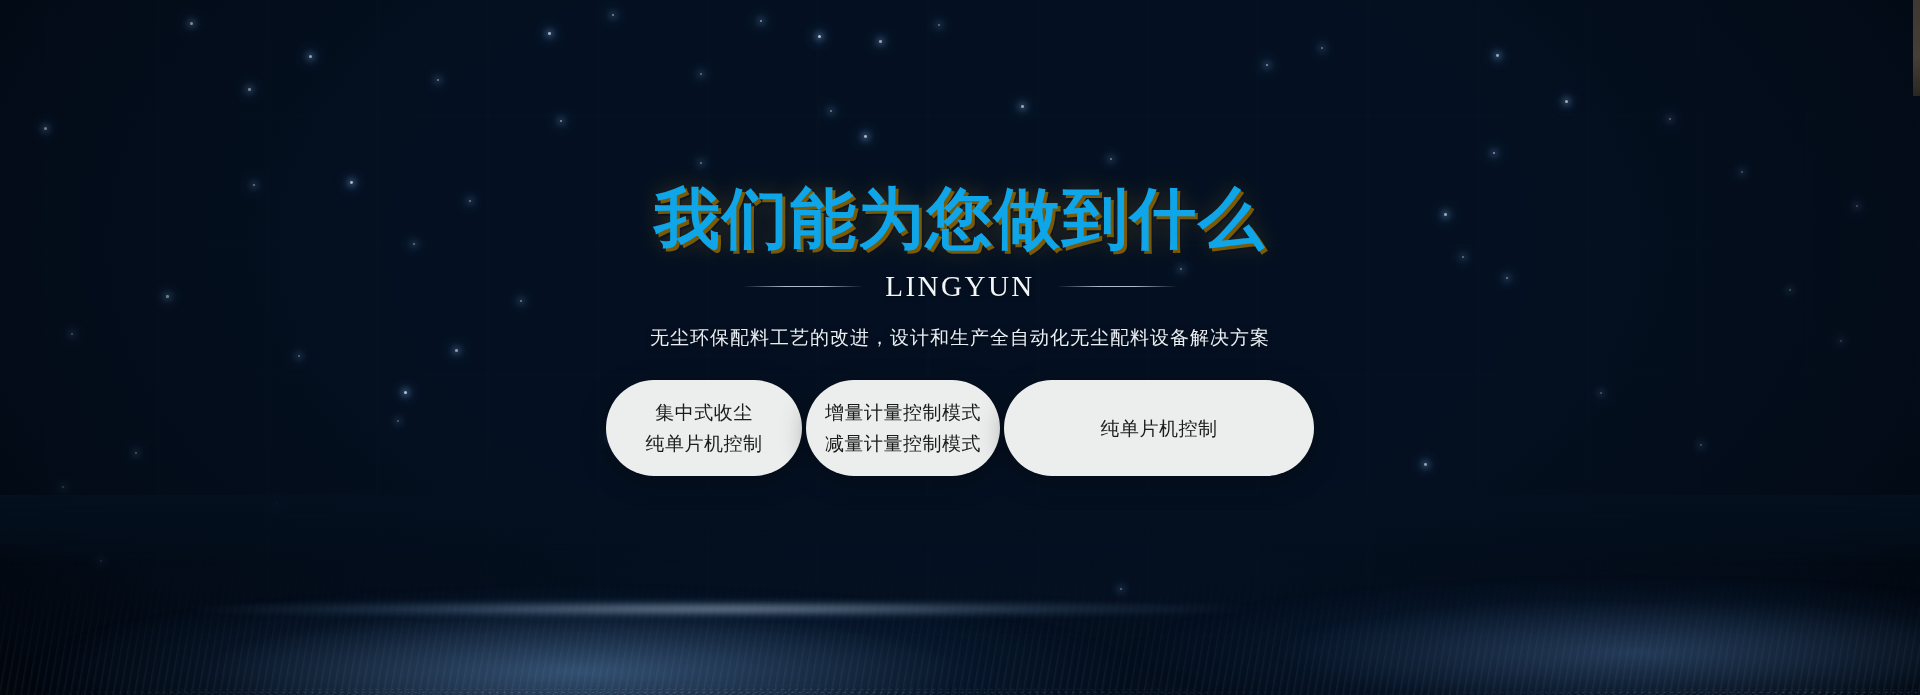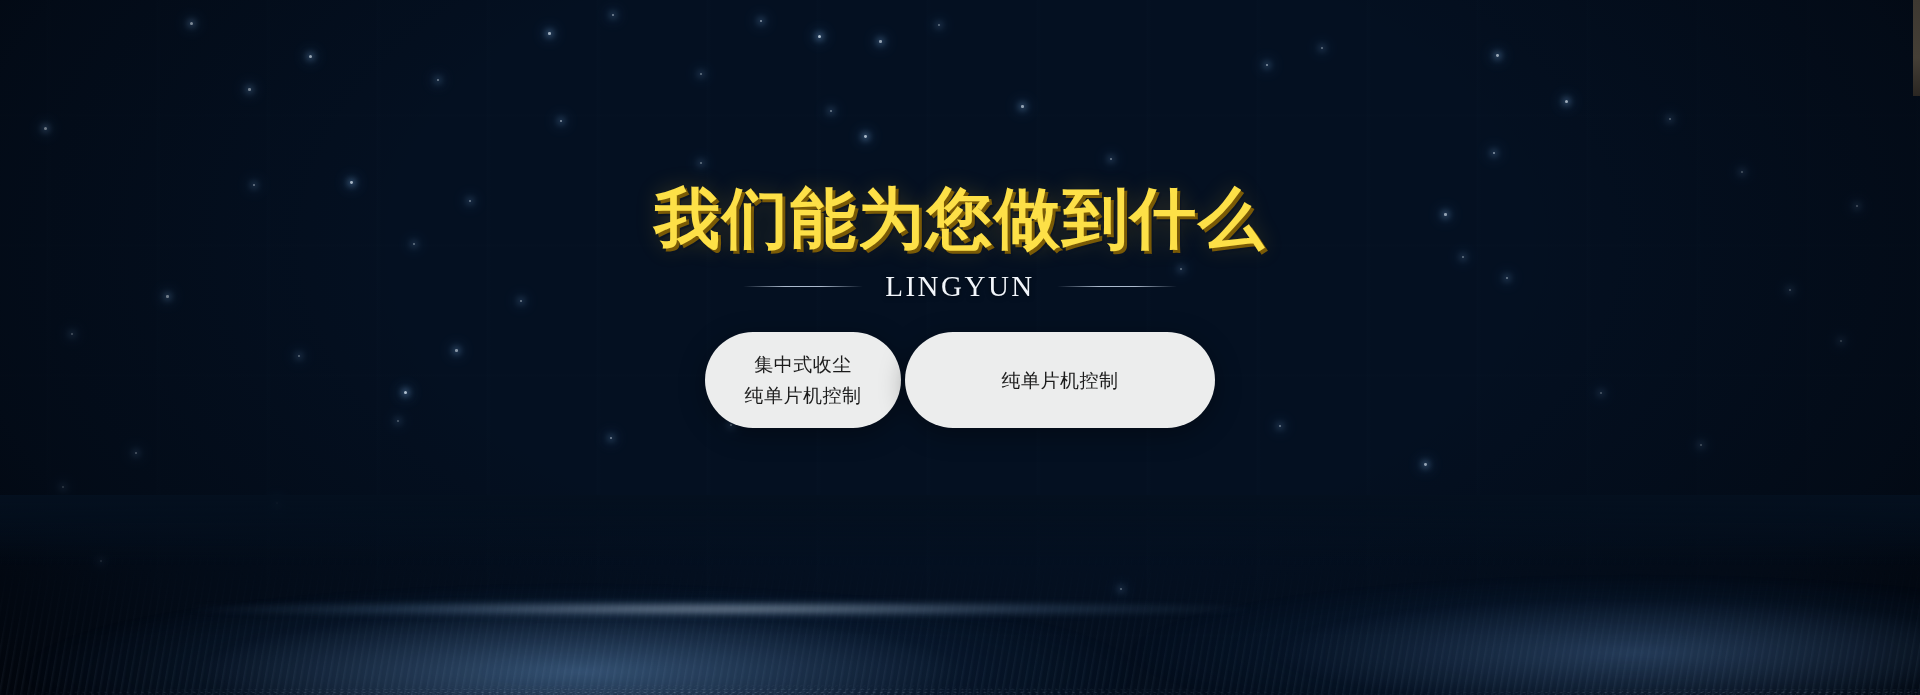--- a/index.html
+++ b/index.html
@@ -125,21 +125,21 @@
     position:absolute; inset:0;
     display:flex; flex-direction:column; align-items:center;
     padding-top:186px;
   }
 
   .headline {
     font-size:66px;
     line-height:1;
     font-weight:700;
     letter-spacing:2px;
-    color:#fde047;
+    color:#0ea5e9;
     font-family:"DejaVu Sans","Liberation Sans",sans-serif;
     text-shadow:
        3px 3px 0 #7a5a06,
        4px 5px 1px rgba(10,20,35,.85),
        0 0 22px rgba(255,190,40,.22);
     white-space:nowrap;
   }
 
   .sub-row {
     display:flex; align-items:center; gap:22px;
@@ -277,28 +277,33 @@
   <div class="content">
 
     <h1 class="headline">我们能为您做到什么</h1>
 
     <div class="sub-row">
       <span class="sub-line"></span>
       <span class="sub-en">LINGYUN</span>
       <span class="sub-line"></span>
     </div>
 
+    <p class="desc">无尘环保配料工艺的改进，设计和生产全自动化无尘配料设备解决方案</p>
 
     <div class="cards">
 
       <div class="card card-1">
         <span class="line">集中式收尘</span>
         <span class="line">纯单片机控制</span>
       </div>
 
+      <div class="card card-2">
+        <span class="line">增量计量控制模式</span>
+        <span class="line">减量计量控制模式</span>
+      </div>
 
       <div class="card card-3">
         <span class="line">纯单片机控制</span>
       </div>
 
     </div>
   </div>
 
   <div class="edge-strip"></div>
 </div>

